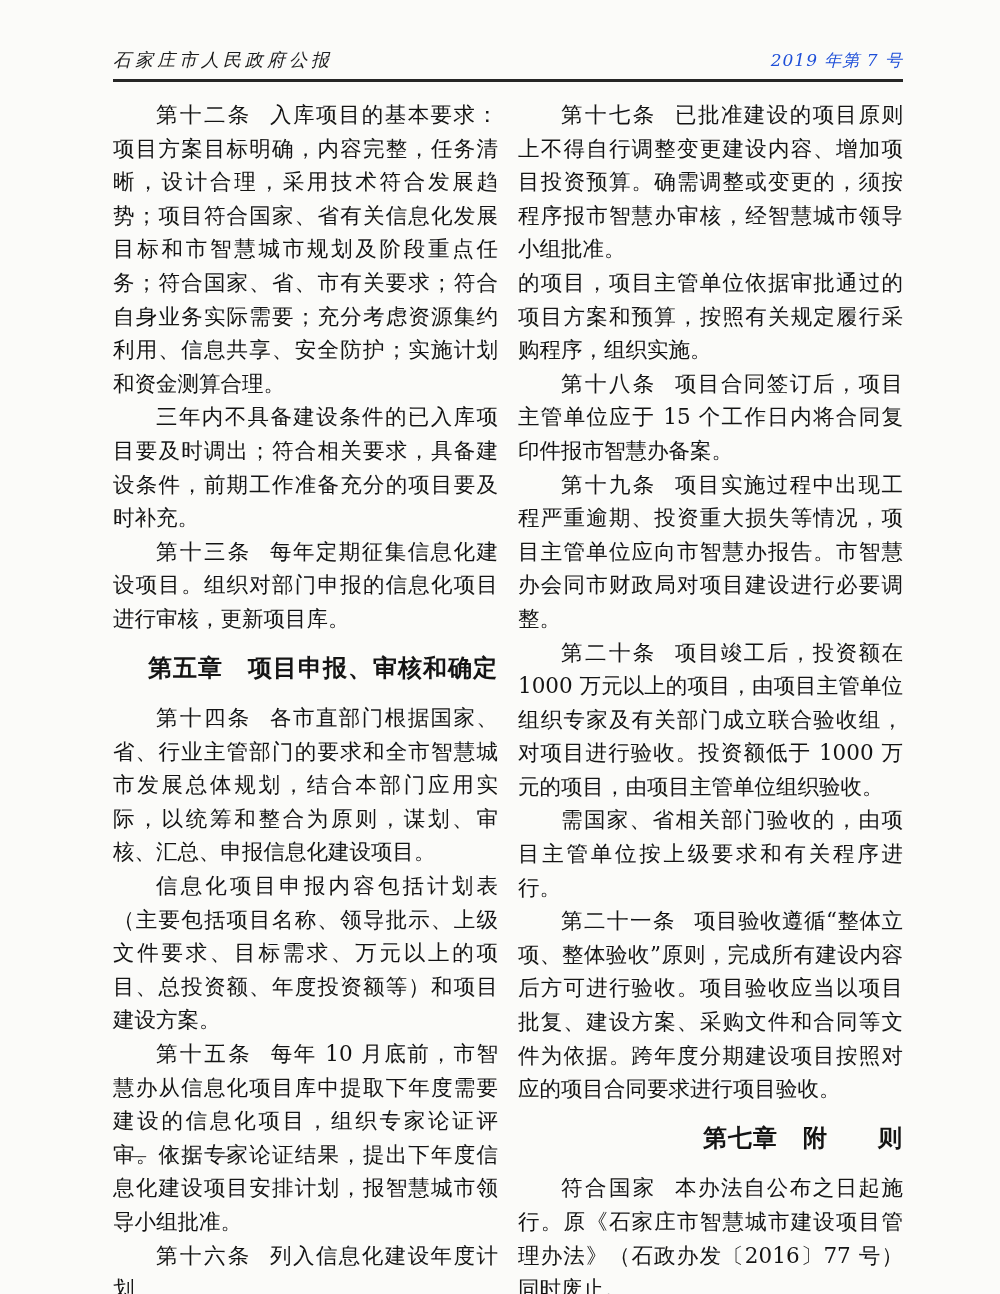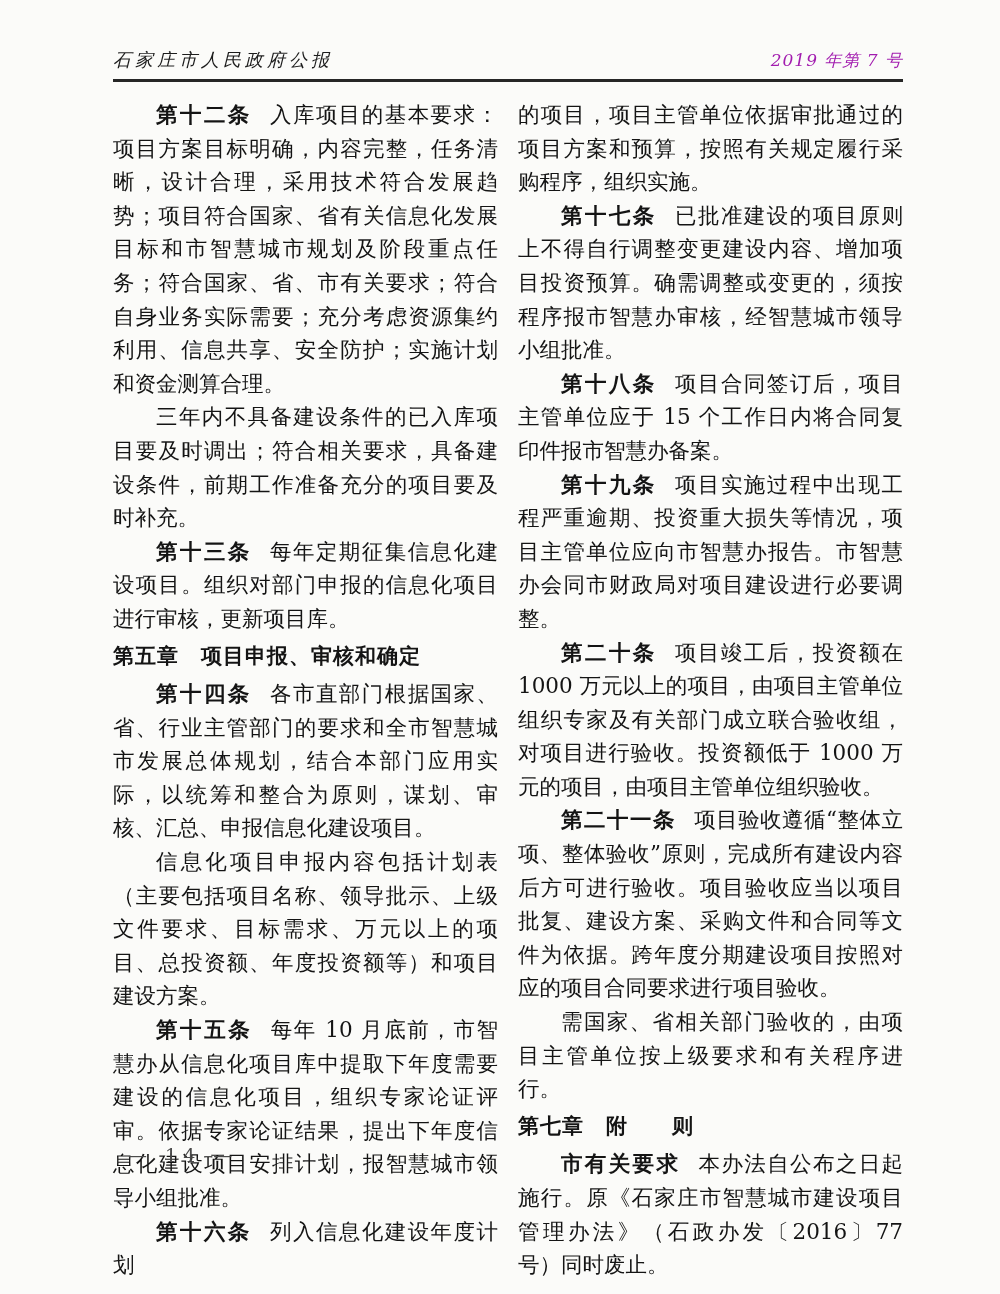--- a/index.html
+++ b/index.html
@@ -26,51 +26,51 @@
   .gazette-title{
     font-size:18px;
     font-style:italic;
     letter-spacing:4px;
     color:#1c1c1c;
   }
   .issue-number{
     font-size:17px;
     font-style:italic;
     letter-spacing:1px;
-    color:#a21caf;
+    color:#1d4ed8;
   }
   .content{
     display:flex;
     gap:20px;
     margin-top:16px;
   }
   .col{
     width:385px;
     font-size:21.5px;
     line-height:33.6px;
     text-align:justify;
     text-justify:inter-character;
     word-break:break-all;
   }
   .block{margin:0;padding:0;}
   .article,.para{text-indent:2em;}
   .continuation{text-indent:0;}
   .lead{
     font-family:"DejaVu Sans","Liberation Sans",sans-serif;
-    font-weight:700;
+    font-weight:400;
     margin-right:0.85em;
     letter-spacing:1px;
   }
   .chapter{
     font-family:"DejaVu Sans","Liberation Sans",sans-serif;
     font-weight:700;
-    font-size:21px;
-    text-align:left;
+    font-size:24px;
+    text-align:right;
     text-indent:0;
-    margin:4px 0;
+    margin:16px 0;
     letter-spacing:1px;
   }
   .page-footer{
     position:absolute;
     left:128px;
     top:1144px;
     font-size:19px;
     letter-spacing:6px;
     color:#4a4a4a;
   }
@@ -92,28 +92,28 @@
       <p class="block para">三年内不具备建设条件的已入库项目要及时调出；符合相关要求，具备建设条件，前期工作准备充分的项目要及时补充。</p>
       <p class="block article"><b class="lead">第十三条</b><span>每年定期征集信息化建设项目。组织对部门申报的信息化项目进行审核，更新项目库。</span></p>
       <h3 class="block chapter">第五章　项目申报、审核和确定</h3>
       <p class="block article"><b class="lead">第十四条</b><span>各市直部门根据国家、省、行业主管部门的要求和全市智慧城市发展总体规划，结合本部门应用实际，以统筹和整合为原则，谋划、审核、汇总、申报信息化建设项目。</span></p>
       <p class="block para">信息化项目申报内容包括计划表（主要包括项目名称、领导批示、上级文件要求、目标需求、万元以上的项目、总投资额、年度投资额等）和项目建设方案。</p>
       <p class="block article"><b class="lead">第十五条</b><span>每年 10 月底前，市智慧办从信息化项目库中提取下年度需要建设的信息化项目，组织专家论证评审。依据专家论证结果，提出下年度信息化建设项目安排计划，报智慧城市领导小组批准。</span></p>
       <p class="block article"><b class="lead">第十六条</b><span>列入信息化建设年度计划</span></p>
     </div>
 
     <div class="col">
+      <p class="block article"><b class="lead">第十七条</b><span>已批准建设的项目原则上不得自行调整变更建设内容、增加项目投资预算。确需调整或变更的，须按程序报市智慧办审核，经智慧城市领导小组批准。</span></p>
       <p class="block continuation">的项目，项目主管单位依据审批通过的项目方案和预算，按照有关规定履行采购程序，组织实施。</p>
-      <p class="block article"><b class="lead">第十七条</b><span>已批准建设的项目原则上不得自行调整变更建设内容、增加项目投资预算。确需调整或变更的，须按程序报市智慧办审核，经智慧城市领导小组批准。</span></p>
       <p class="block article"><b class="lead">第十八条</b><span>项目合同签订后，项目主管单位应于 15 个工作日内将合同复印件报市智慧办备案。</span></p>
       <p class="block article"><b class="lead">第十九条</b><span>项目实施过程中出现工程严重逾期、投资重大损失等情况，项目主管单位应向市智慧办报告。市智慧办会同市财政局对项目建设进行必要调整。</span></p>
       <p class="block article"><b class="lead">第二十条</b><span>项目竣工后，投资额在 1000 万元以上的项目，由项目主管单位组织专家及有关部门成立联合验收组，对项目进行验收。投资额低于 1000 万元的项目，由项目主管单位组织验收。</span></p>
+      <p class="block para">需国家、省相关部门验收的，由项目主管单位按上级要求和有关程序进行。</p>
       <p class="block article"><b class="lead">第二十一条</b><span>项目验收遵循“整体立项、整体验收”原则，完成所有建设内容后方可进行验收。项目验收应当以项目批复、建设方案、采购文件和合同等文件为依据。跨年度分期建设项目按照对应的项目合同要求进行项目验收。</span></p>
-      <p class="block para">需国家、省相关部门验收的，由项目主管单位按上级要求和有关程序进行。</p>
       <h3 class="block chapter">第七章　附　　则</h3>
-      <p class="block article"><b class="lead">市有关要求</b><span>本办法自公布之日起施行。原《石家庄市智慧城市建设项目管理办法》（石政办发〔2016〕77 号）同时废止。</span></p>
+      <p class="block article"><b class="lead">符合国家</b><span>本办法自公布之日起施行。原《石家庄市智慧城市建设项目管理办法》（石政办发〔2016〕77 号）同时废止。</span></p>
     </div>
 
   </div>
 
   <div class="page-footer">— 14 —</div>
 
 </div>
 
 </body></html>

